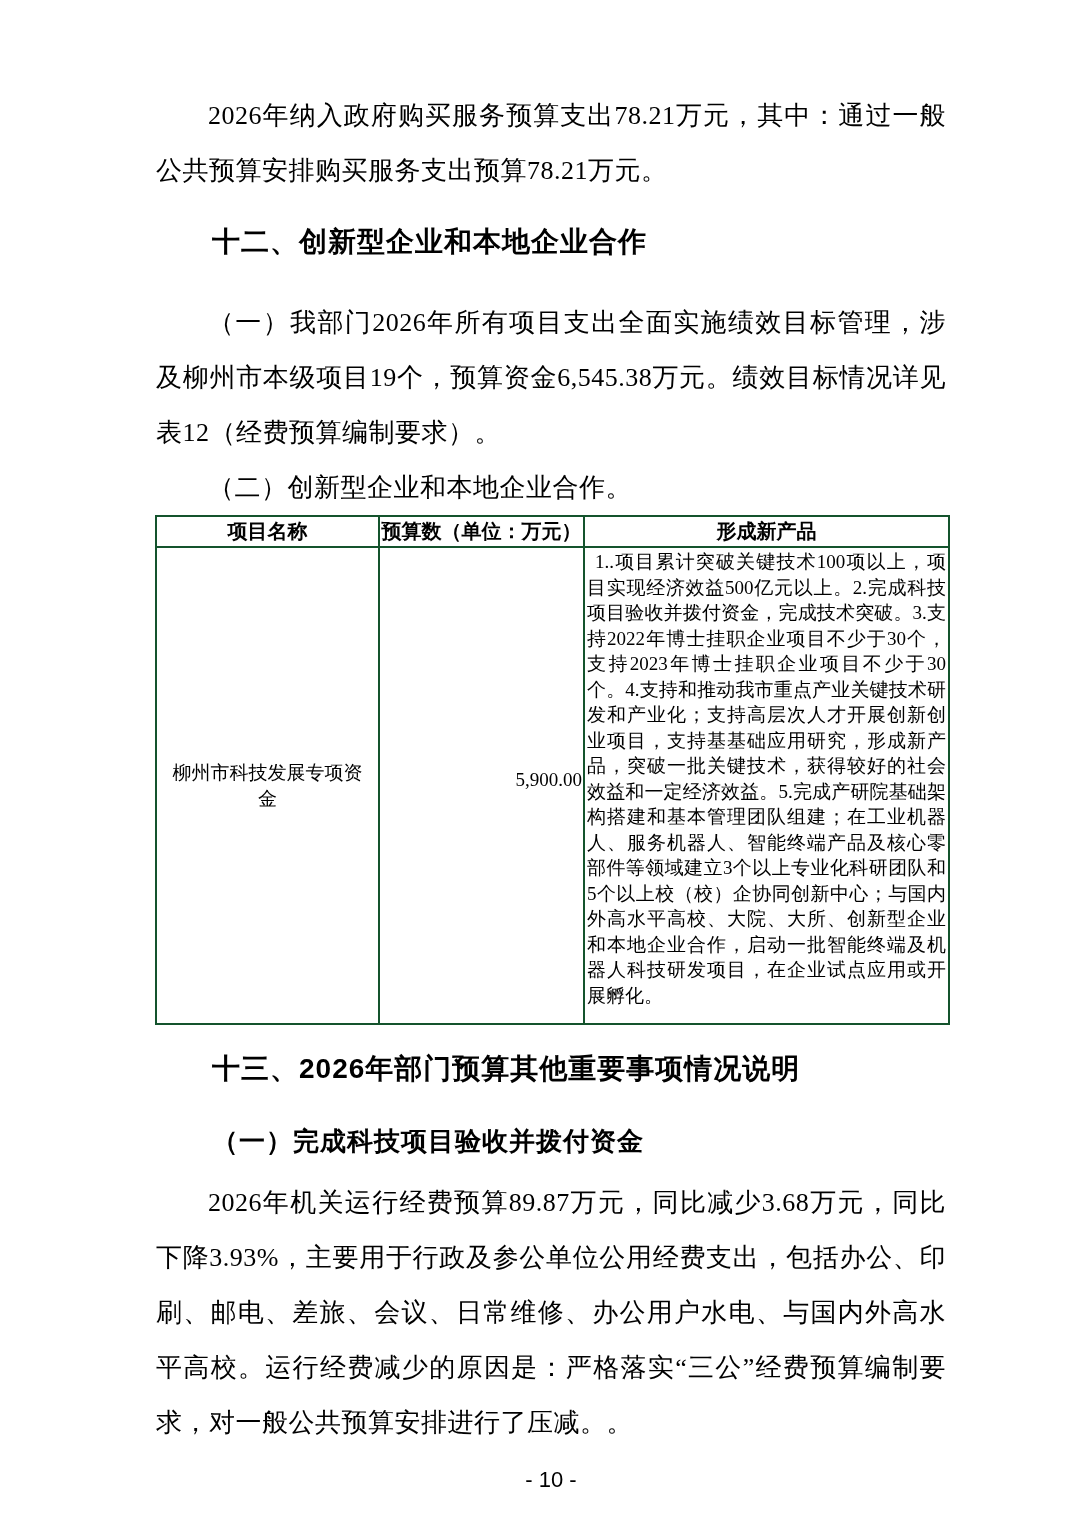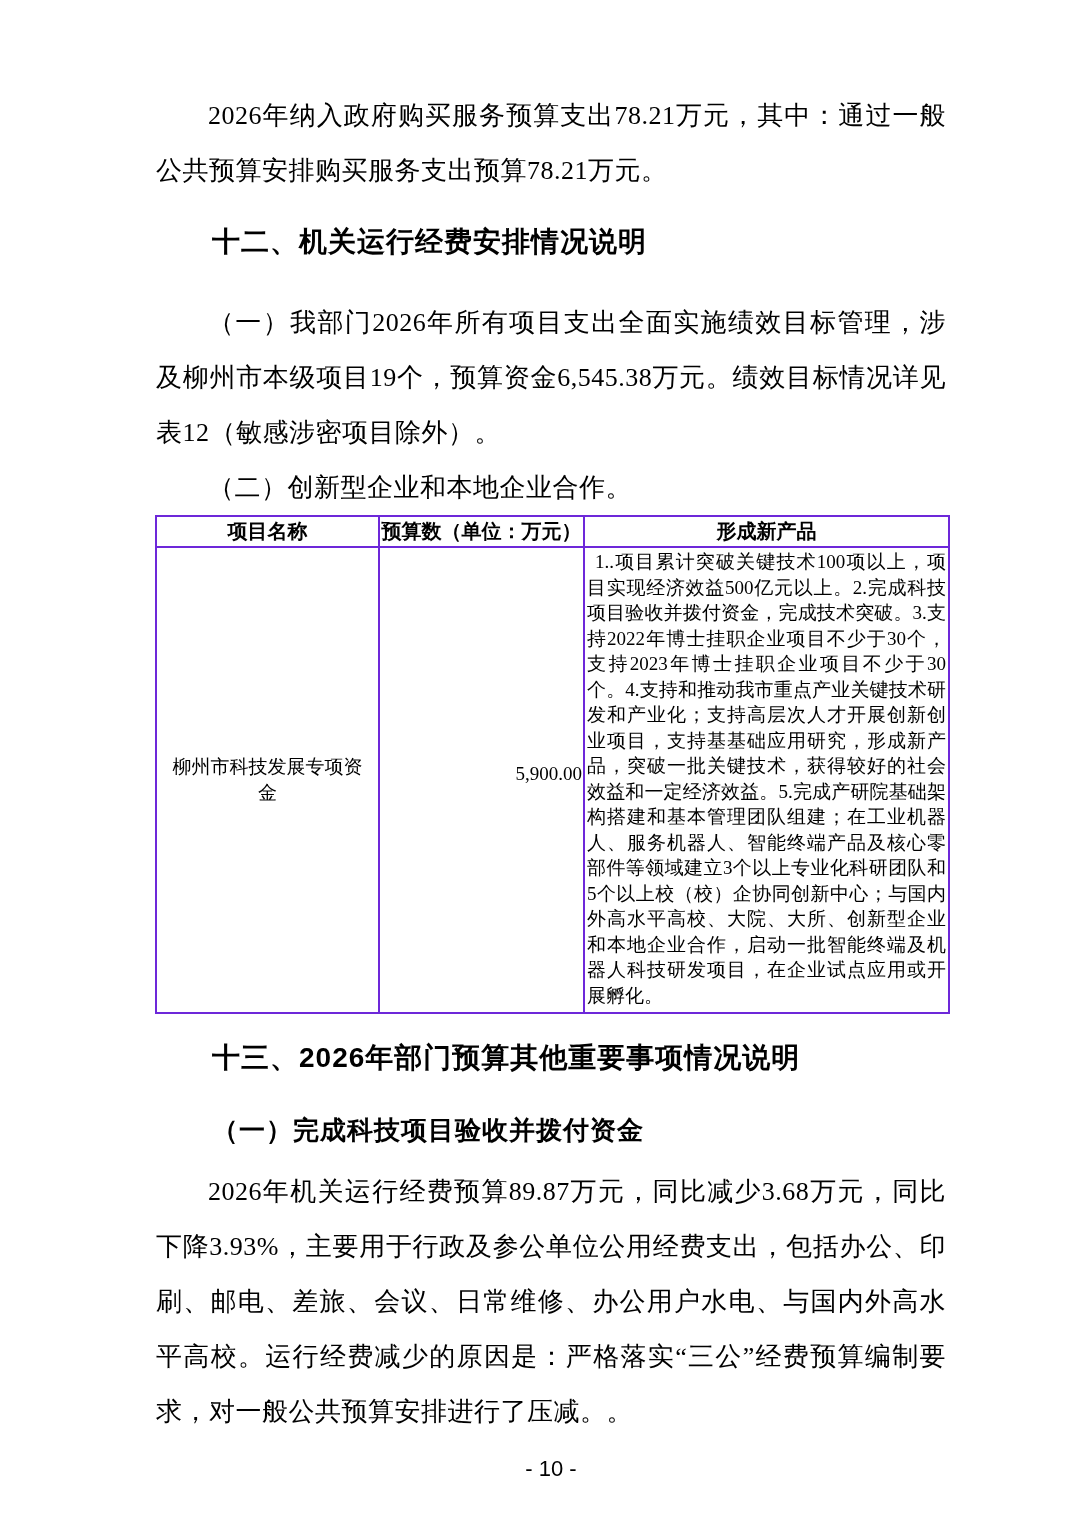--- a/index.html
+++ b/index.html
@@ -47,21 +47,21 @@
   table.perf-table {
     border-collapse: collapse;
     width: 793px;
     margin: 0 0 0 -1px;
     table-layout: fixed;
   }
   .perf-table col.c1 { width: 223px; }
   .perf-table col.c2 { width: 205px; }
   .perf-table col.c3 { width: 365px; }
   .perf-table th, .perf-table td {
-    border: 2px solid #6d28d9;
+    border: 2px solid #14532d;
   }
   .perf-table th {
     font-size: 20px;
     font-weight: bold;
     height: 29px;
     text-align: center;
     padding: 0;
   }
   .perf-table td {
     font-size: 19px;
@@ -73,41 +73,41 @@
   }
   td.cell-budget {
     text-align: right;
     vertical-align: middle;
     padding: 0 1px 12px 0;
   }
   td.cell-target {
     vertical-align: top;
     text-align: justify;
     line-height: 25.5px;
-    padding: 1px 2px 4px 2px;
+    padding: 1px 2px 15px 2px;
     text-indent: 8px;
   }
   .page-number {
     margin-top: 16px;
     text-align: center;
     font-family: "Liberation Sans", sans-serif;
     font-size: 22px;
     line-height: 28px;
   }
 </style>
 </head>
 <body>
 
 <div>
 
   <p class="body-par">2026年纳入政府购买服务预算支出78.21万元，其中：通过一般公共预算安排购买服务支出预算78.21万元。</p>
 
-  <h2 class="sec-heading h12">十二、机关运行经费安排情况说明</h2>
+  <h2 class="sec-heading h12">十二、创新型企业和本地企业合作</h2>
 
-  <p class="body-par par-a">（一）我部门2026年所有项目支出全面实施绩效目标管理，涉及柳州市本级项目19个，预算资金6,545.38万元。绩效目标情况详见表12（敏感涉密项目除外）。</p>
+  <p class="body-par par-a">（一）我部门2026年所有项目支出全面实施绩效目标管理，涉及柳州市本级项目19个，预算资金6,545.38万元。绩效目标情况详见表12（经费预算编制要求）。</p>
 
   <p class="body-par no-justify">（二）创新型企业和本地企业合作。</p>
 
   <table class="perf-table">
     <colgroup>
         <col class="c1">
         <col class="c2">
         <col class="c3">
       </colgroup>
     <thead>

